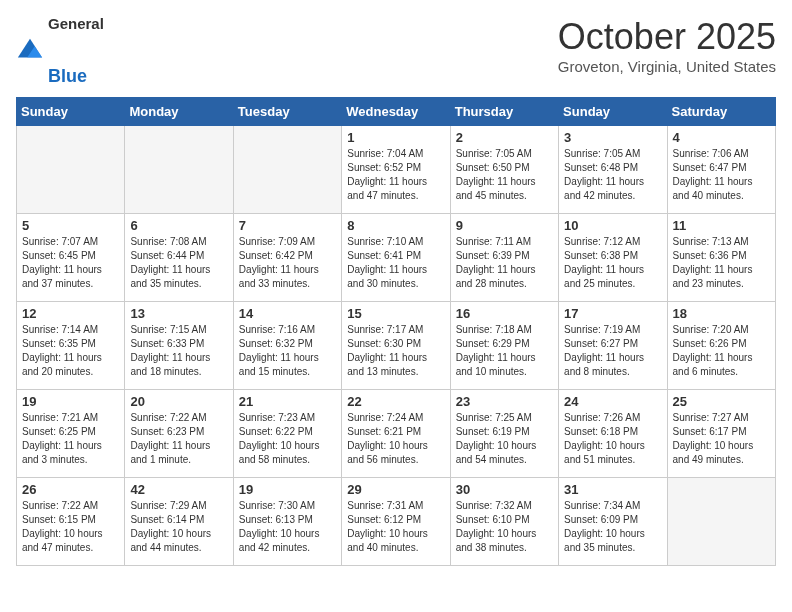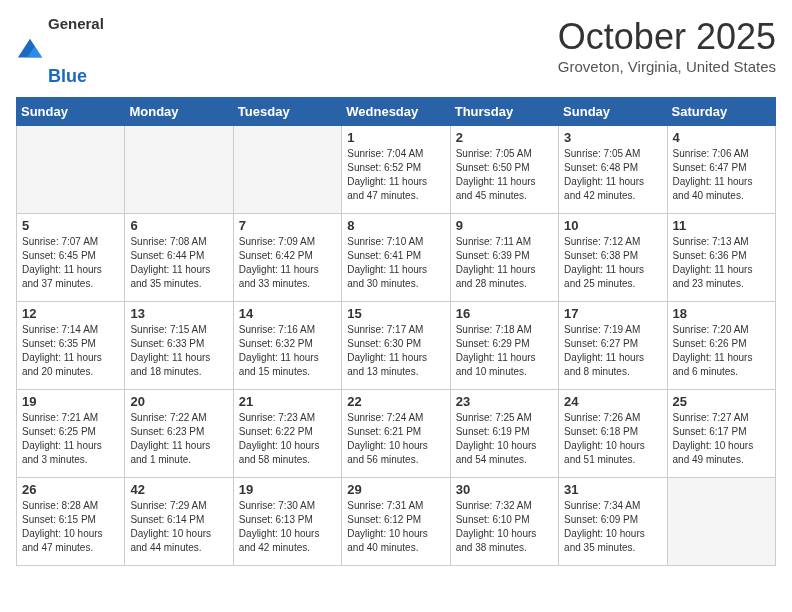--- a/index.html
+++ b/index.html
@@ -287,21 +287,21 @@
         <td>
           <span class="day-num">25</span>
           <div class="day-info">Sunrise: 7:27 AM
 Sunset: 6:17 PM
 Daylight: 10 hours and 49 minutes.</div>
         </td>
       </tr>
       <tr class="week-row">
         <td>
           <span class="day-num">26</span>
-          <div class="day-info">Sunrise: 8:28 AM
+          <div class="day-info">Sunrise: 7:22 AM
 Sunset: 6:15 PM
 Daylight: 10 hours and 47 minutes.</div>
         </td>
         <td>
           <span class="day-num">42</span>
           <div class="day-info">Sunrise: 7:29 AM
 Sunset: 6:14 PM
 Daylight: 10 hours and 44 minutes.</div>
         </td>
         <td>

